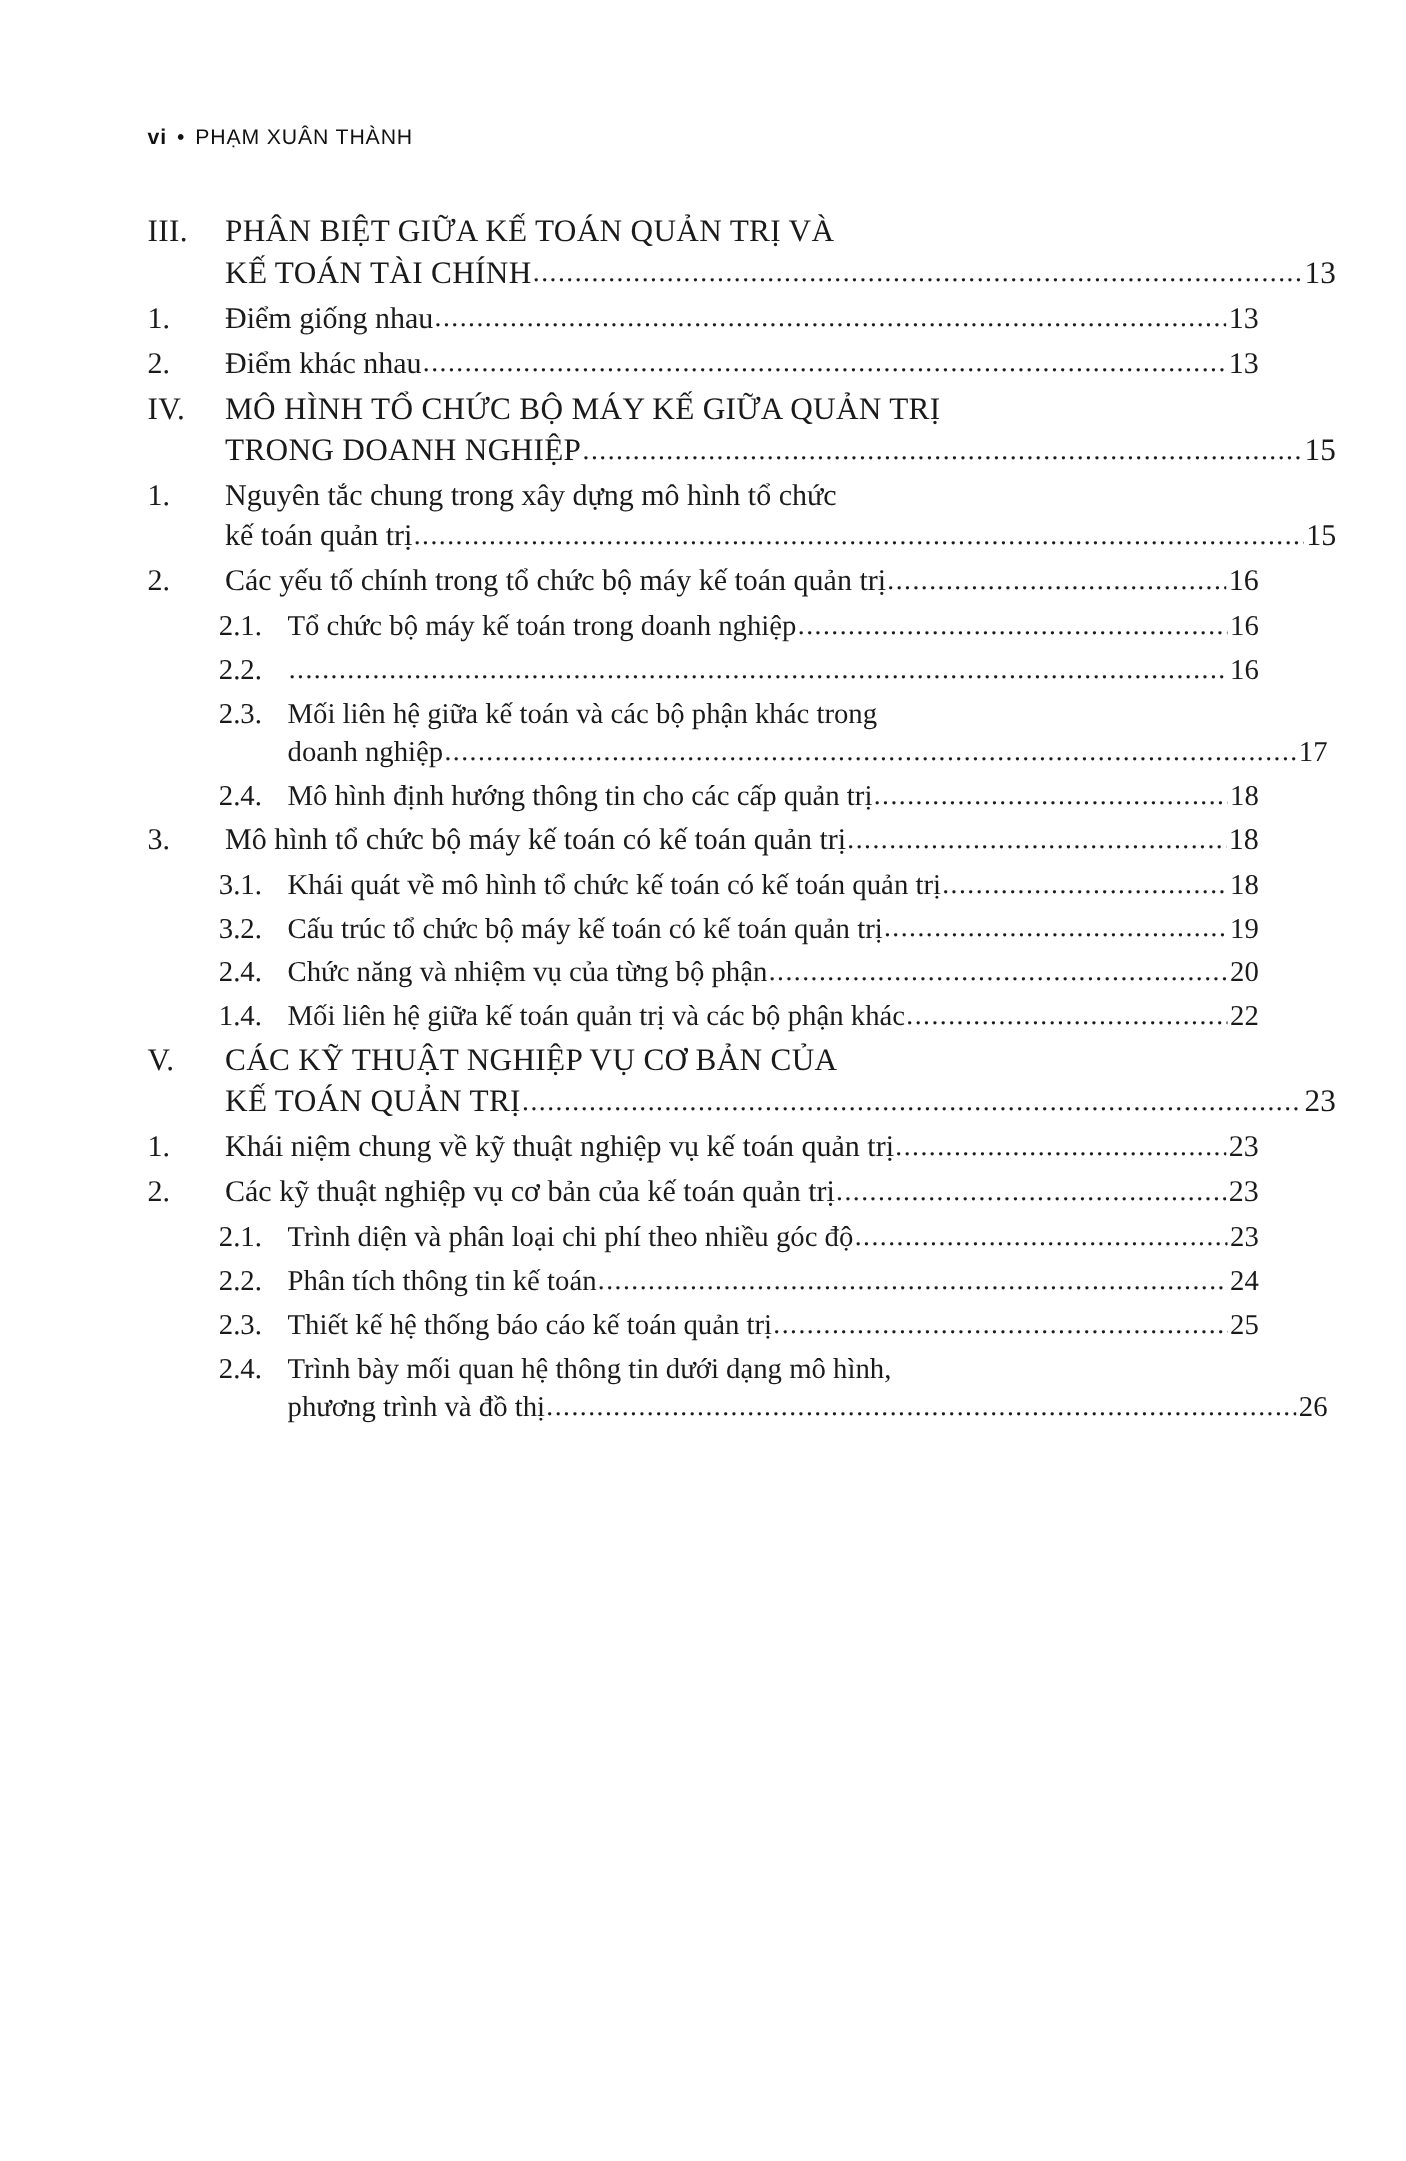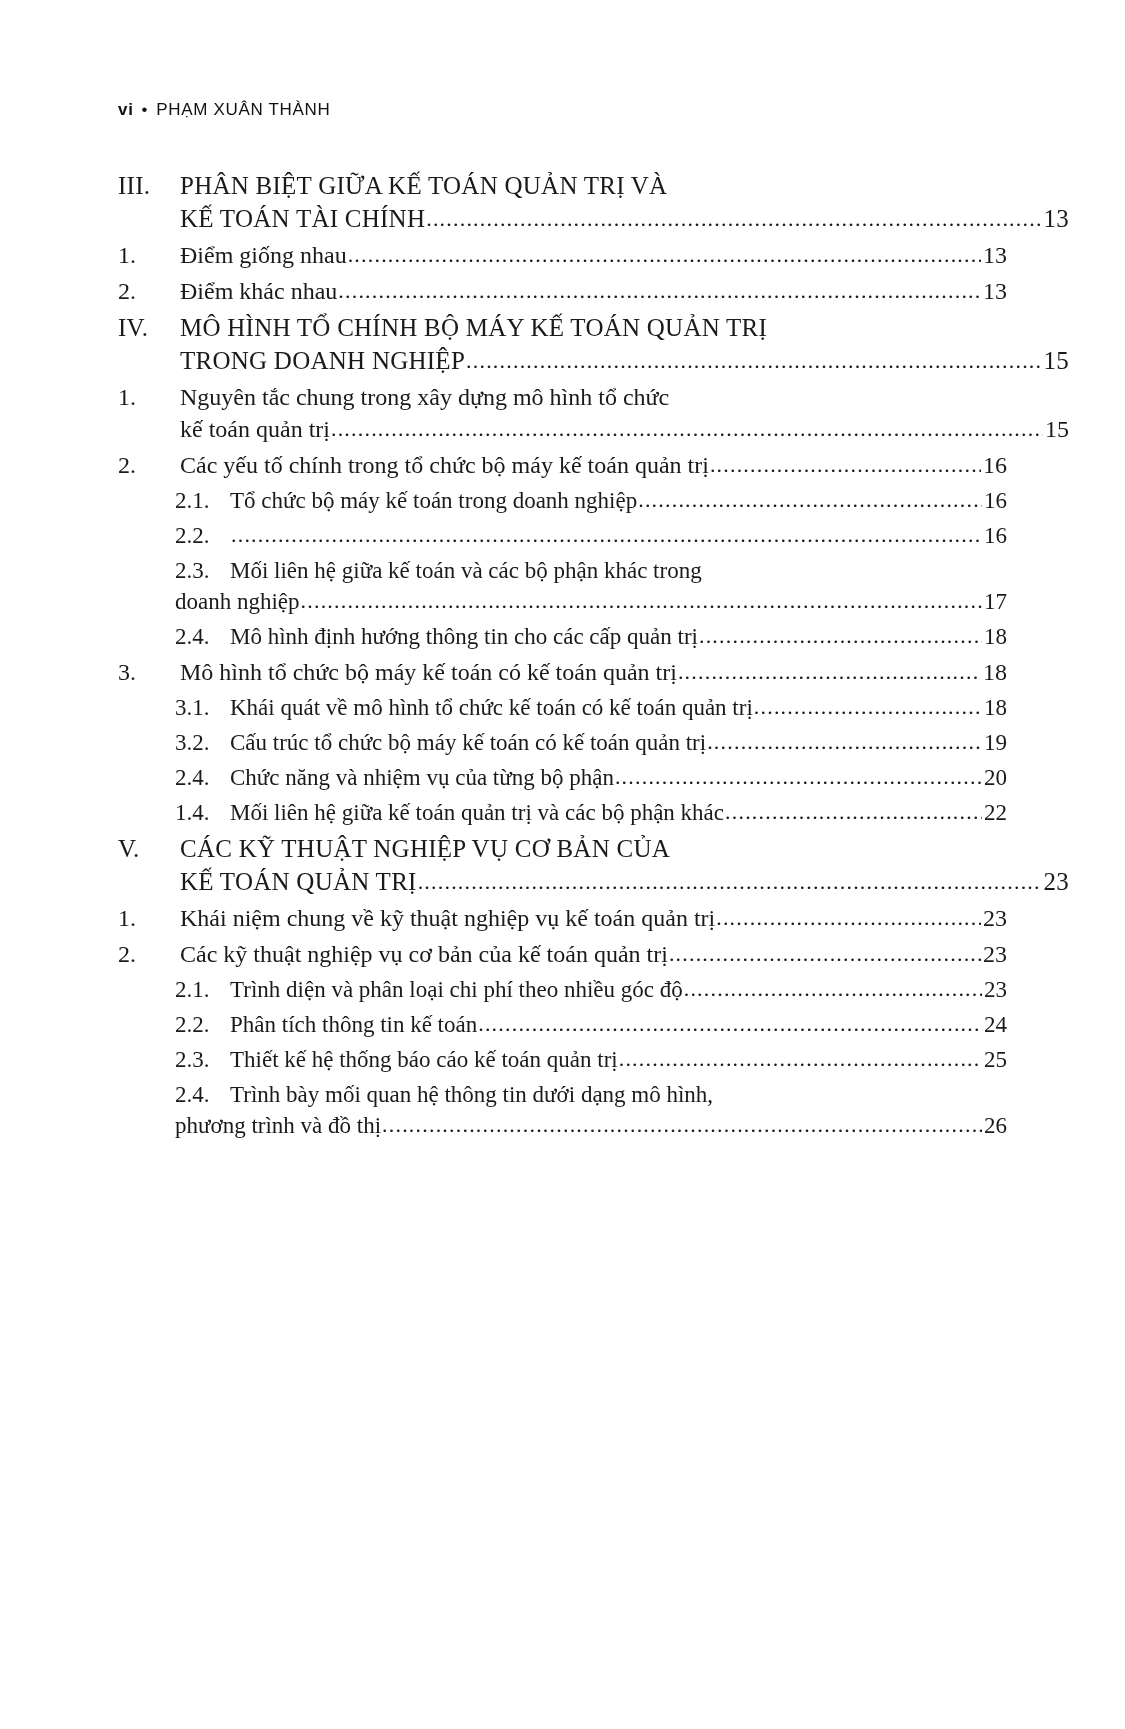--- a/index.html
+++ b/index.html
@@ -79,20 +79,21 @@
   .lvl-roman {
     font-size: 25px;
     font-weight: normal;
     letter-spacing: 0.01em;
   }
   .lvl-roman .num {
     width: 62px;
   }
   .lvl-roman .cont {
     margin-left: 62px;
+    align-items: center;
   }
   .lvl-roman .line.second {
     margin-top: 5px;
   }
 
   
   .lvl-num {
     font-size: 24px;
   }
   .lvl-num .num {
@@ -107,20 +108,21 @@
 
   
   .lvl-sub {
     font-size: 23px;
     padding-left: 57px;
   }
   .lvl-sub .num {
     width: 55px;
   }
   .lvl-sub .cont {
+    margin-left: 55px;
   }
   .lvl-sub .line.second {
     margin-top: 5px;
   }
 </style>
 </head>
 <body>
 
 <div class="page">
 
@@ -153,21 +155,21 @@
         <div class="line first">
           <span class="num">2.</span>
           <span class="txt">Điểm khác nhau</span>
           <span class="dots">................................................................................................................................................................................................................................................................................................................................................................................................................</span>
           <span class="pg">13</span>
         </div>
       </div>
       <div class="entry lvl-roman">
         <div class="line first">
           <span class="num">IV.</span>
-          <span class="txt">MÔ HÌNH TỔ CHÍNH BỘ MÁY KẾ TOÁN QUẢN TRỊ</span>
+          <span class="txt">MÔ HÌNH TỔ CHỨC BỘ MÁY KẾ GIỮA QUẢN TRỊ</span>
           <span class="gap"></span>
         </div>
         <div class="line second cont">
           <span class="txt">TRONG DOANH NGHIỆP</span>
           <span class="dots">................................................................................................................................................................................................................................................................................................................................................................................................................</span>
           <span class="pg">15</span>
         </div>
       </div>
       <div class="entry lvl-num">
         <div class="line first">

